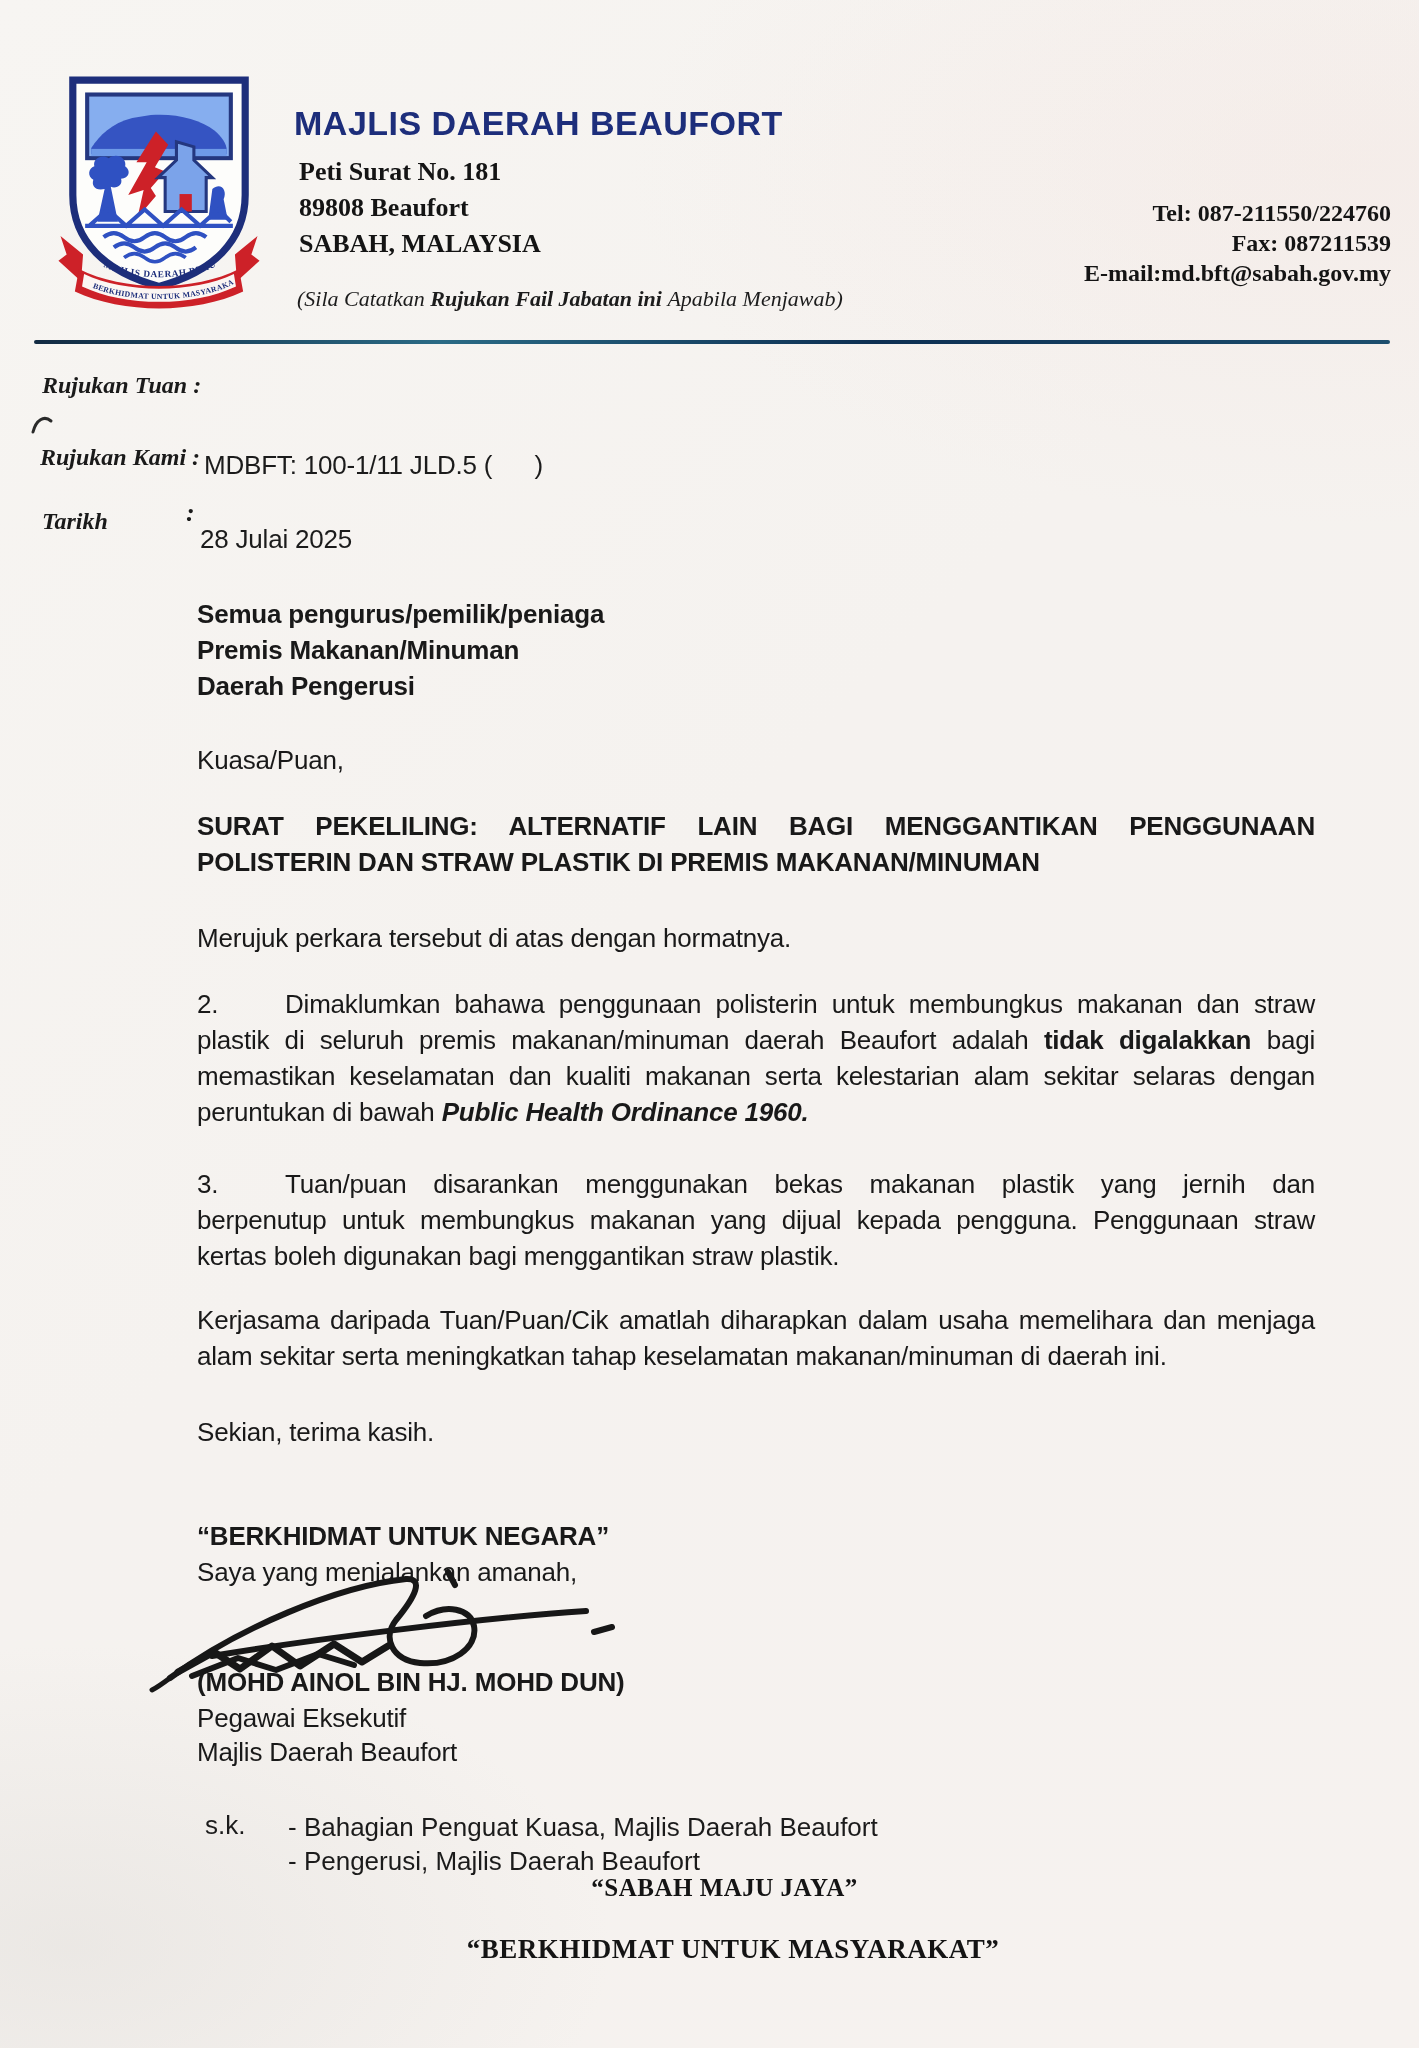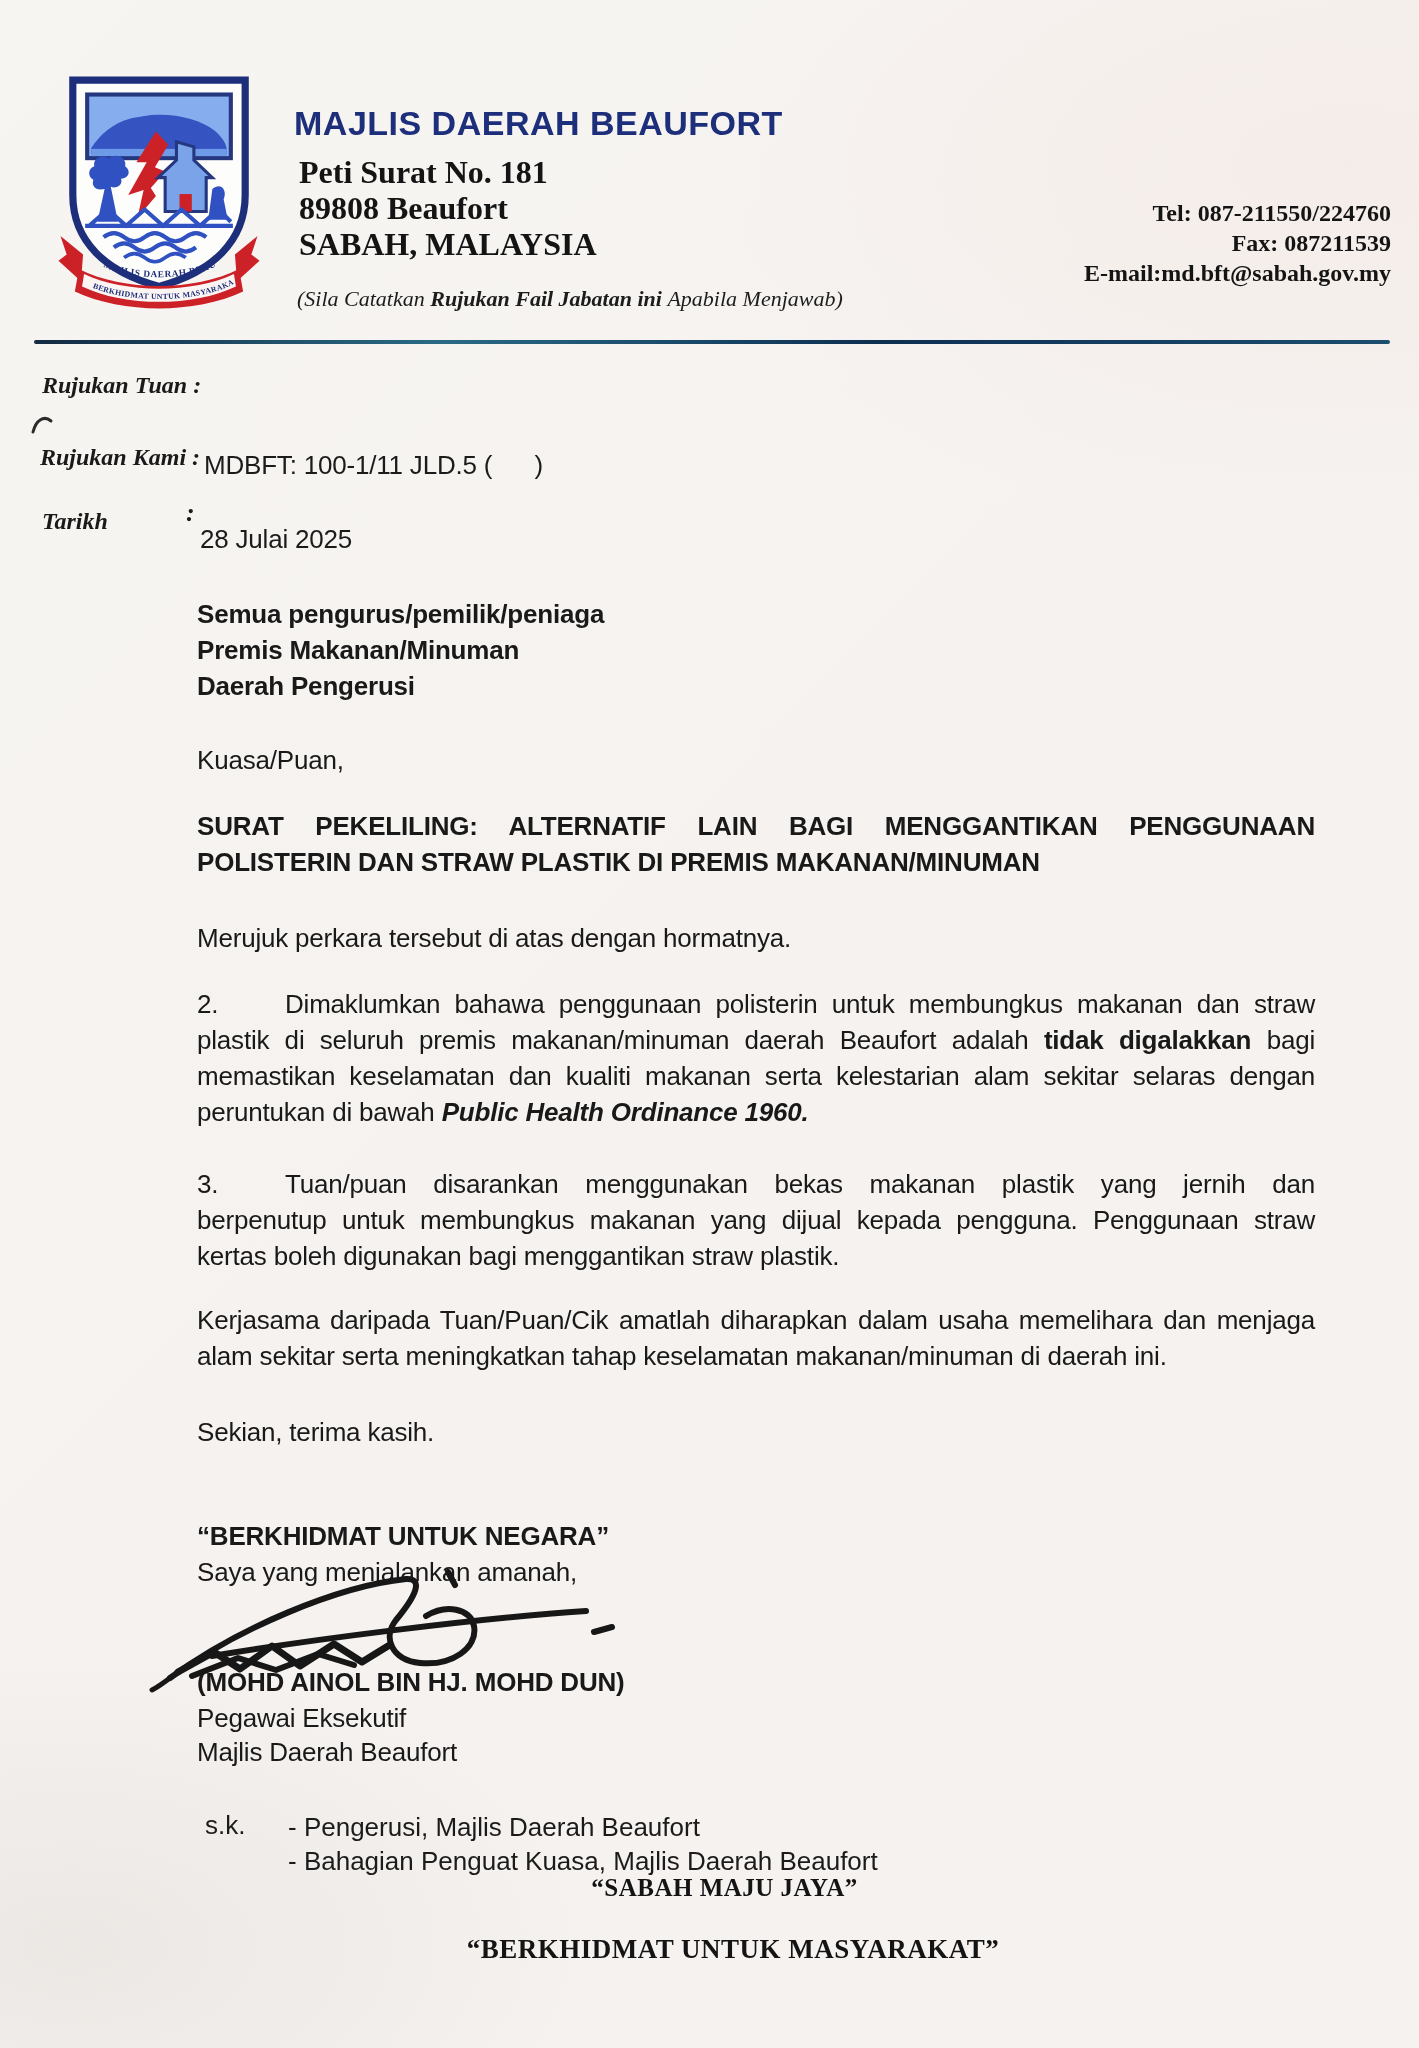--- a/index.html
+++ b/index.html
@@ -13,21 +13,21 @@
     color:var(--ink);
   }
   .abs{position:absolute;}
   .sans{font-family:"Liberation Sans","DejaVu Sans",sans-serif;}
   .serif{font-family:"Liberation Serif","DejaVu Serif",serif;}
   .b{font-weight:700;}
   .i{font-style:italic;}
 
   
   .org-name{left:294px; top:104px; font-size:34px; font-weight:700; letter-spacing:.5px; color:var(--navy); white-space:nowrap;}
-  .addr{left:299px; top:154px; font-weight:700; font-size:32px; line-height:36px; color:#141414;}
+  .addr{left:299px; top:154px; font-weight:700; font-size:26px; line-height:36px; color:#141414;}
   .contact{right:28px; top:198px; text-align:right; font-weight:700; font-size:24px; line-height:30px; color:#141414;}
   .note{left:297px; top:286px; font-size:22px; color:#1c1c1c; white-space:nowrap;}
   .rule{left:34px; top:340px; width:1356px; height:4px; border-radius:2px;
         background:linear-gradient(90deg,#122a42,#2a6a85 30%,#0d2f52 62%,#1c4e6e);}
 
   
   .reflabel{font-size:24px; font-weight:700; font-style:italic; color:#1a1a1a; white-space:nowrap;}
   .ref-tuan{left:42px; top:372px;}
   .ref-kami{left:40px; top:444px;}
   .ref-tarikh{left:42px; top:508px;}
@@ -191,20 +191,20 @@
       <path d="M22 112 C 14 118, 8 122, 4 124" stroke-width="5"></path>
 
       <path d="M300 6 l7 13" stroke-width="6"></path>
 
       <path d="M446 66 l18 -5" stroke-width="6"></path>
     </g>
   </svg>
 
   <div class="abs cc-label sans">s.k.</div>
   <div class="abs cc-items sans">
+      <div class="tline"><span>- Bahagian Penguat Kuasa, Majlis Daerah Beaufort</span></div>
       <div class="tline"><span>- Pengerusi, Majlis Daerah Beaufort</span></div>
-      <div class="tline"><span>- Bahagian Penguat Kuasa, Majlis Daerah Beaufort</span></div>
     </div>
 
   <div class="abs motto1 serif">“SABAH MAJU JAYA”</div>
   <div class="abs motto2 serif">“BERKHIDMAT UNTUK MASYARAKAT”</div>
 
 </div>
 
 </body></html>

